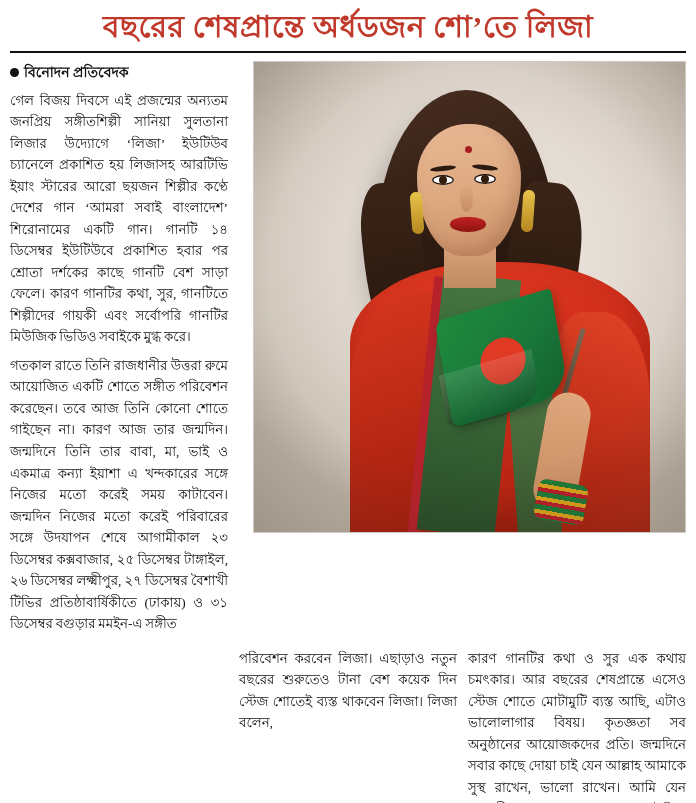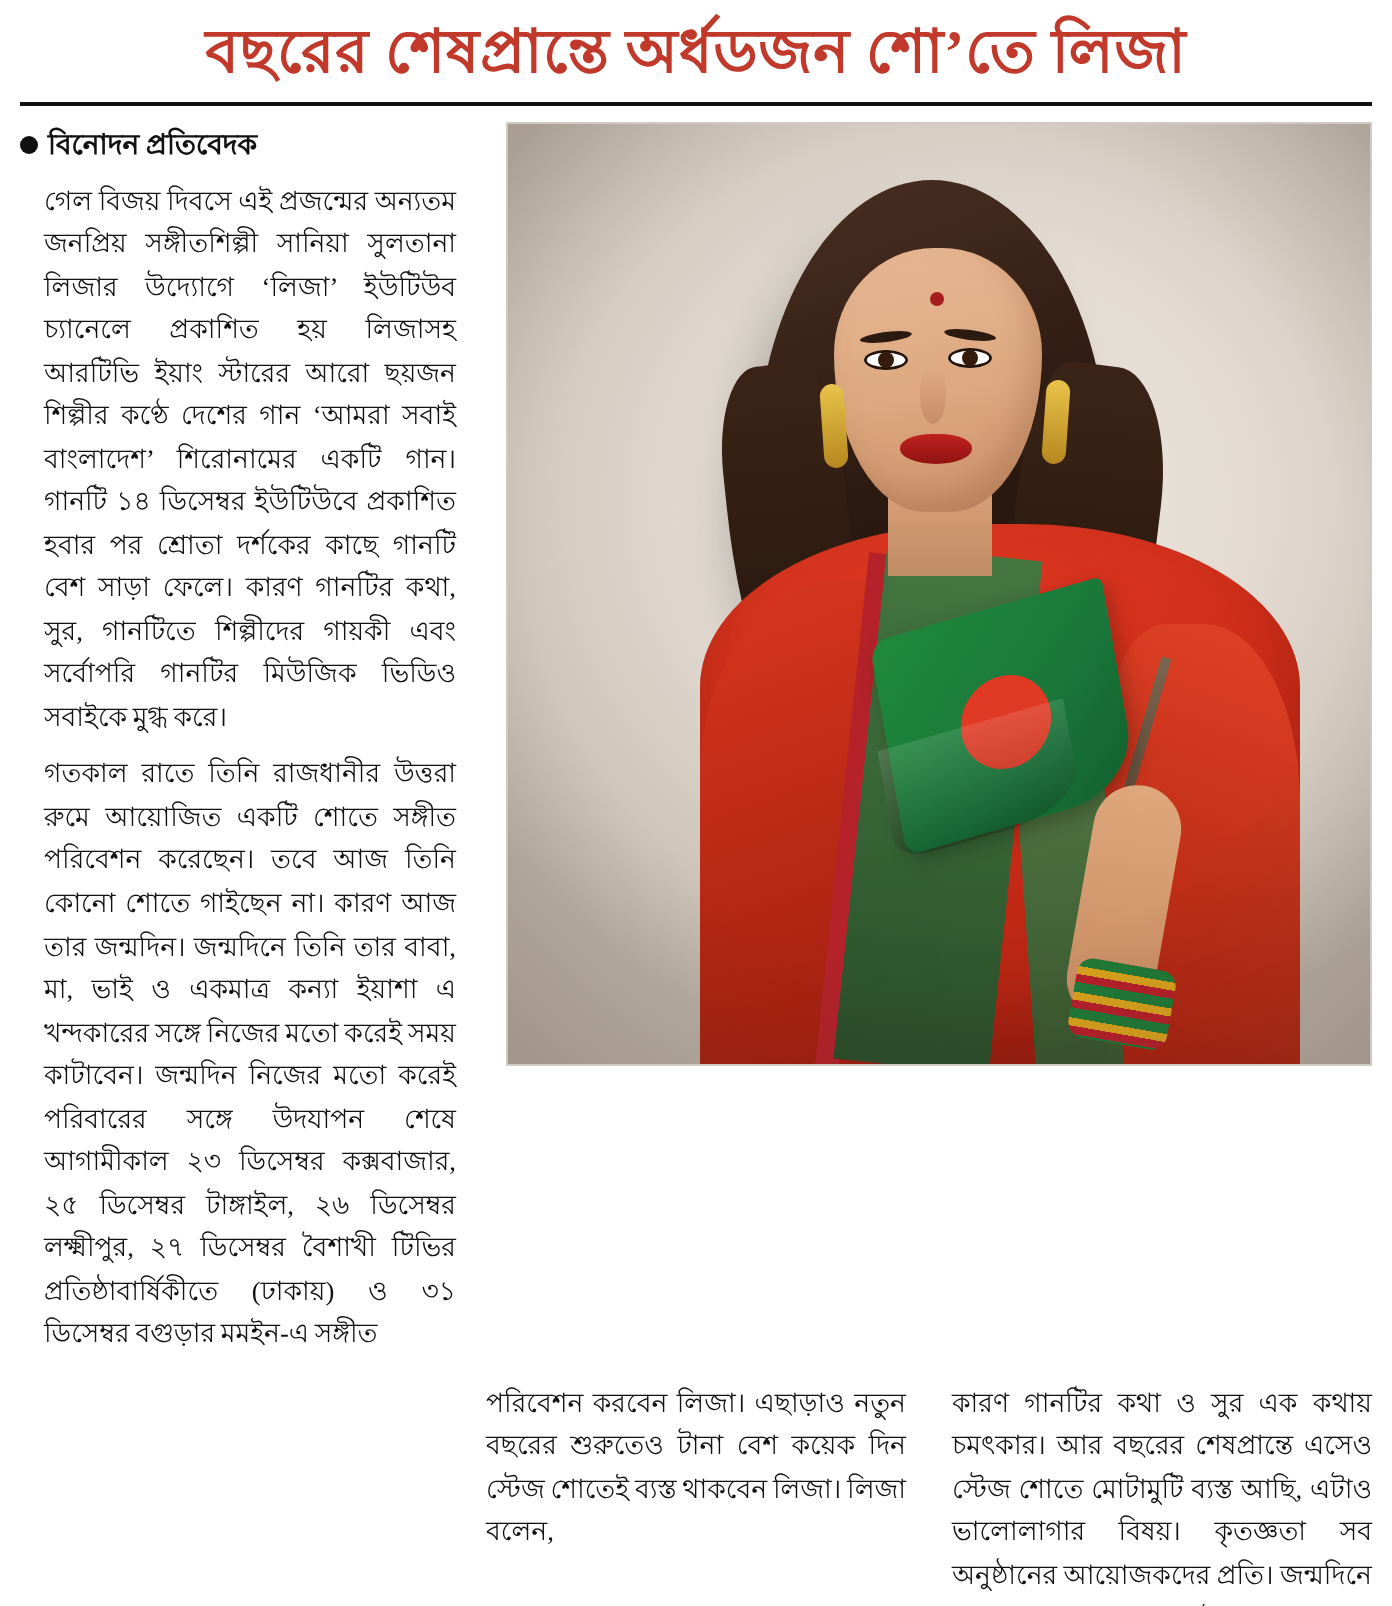--- a/index.html
+++ b/index.html
@@ -65,21 +65,20 @@
     display: inline-block;
     flex: 0 0 9px;
   }
   .body-text {
     font-family: "Liberation Serif", serif;
     font-size: 13.3px;
     line-height: 1.62;
     text-align: justify;
     text-justify: inter-word;
     word-spacing: -0.5px;
-    margin-left: 12px;
   }
   .body-text p { margin: 0 0 7px 0; }
   
   .photo-wrap {
     flex: 1 1 auto;
     position: relative;
     height: 470px;
     overflow: hidden;
     background: #d8d2cc;
     border: 1px solid #cfc9c3;

